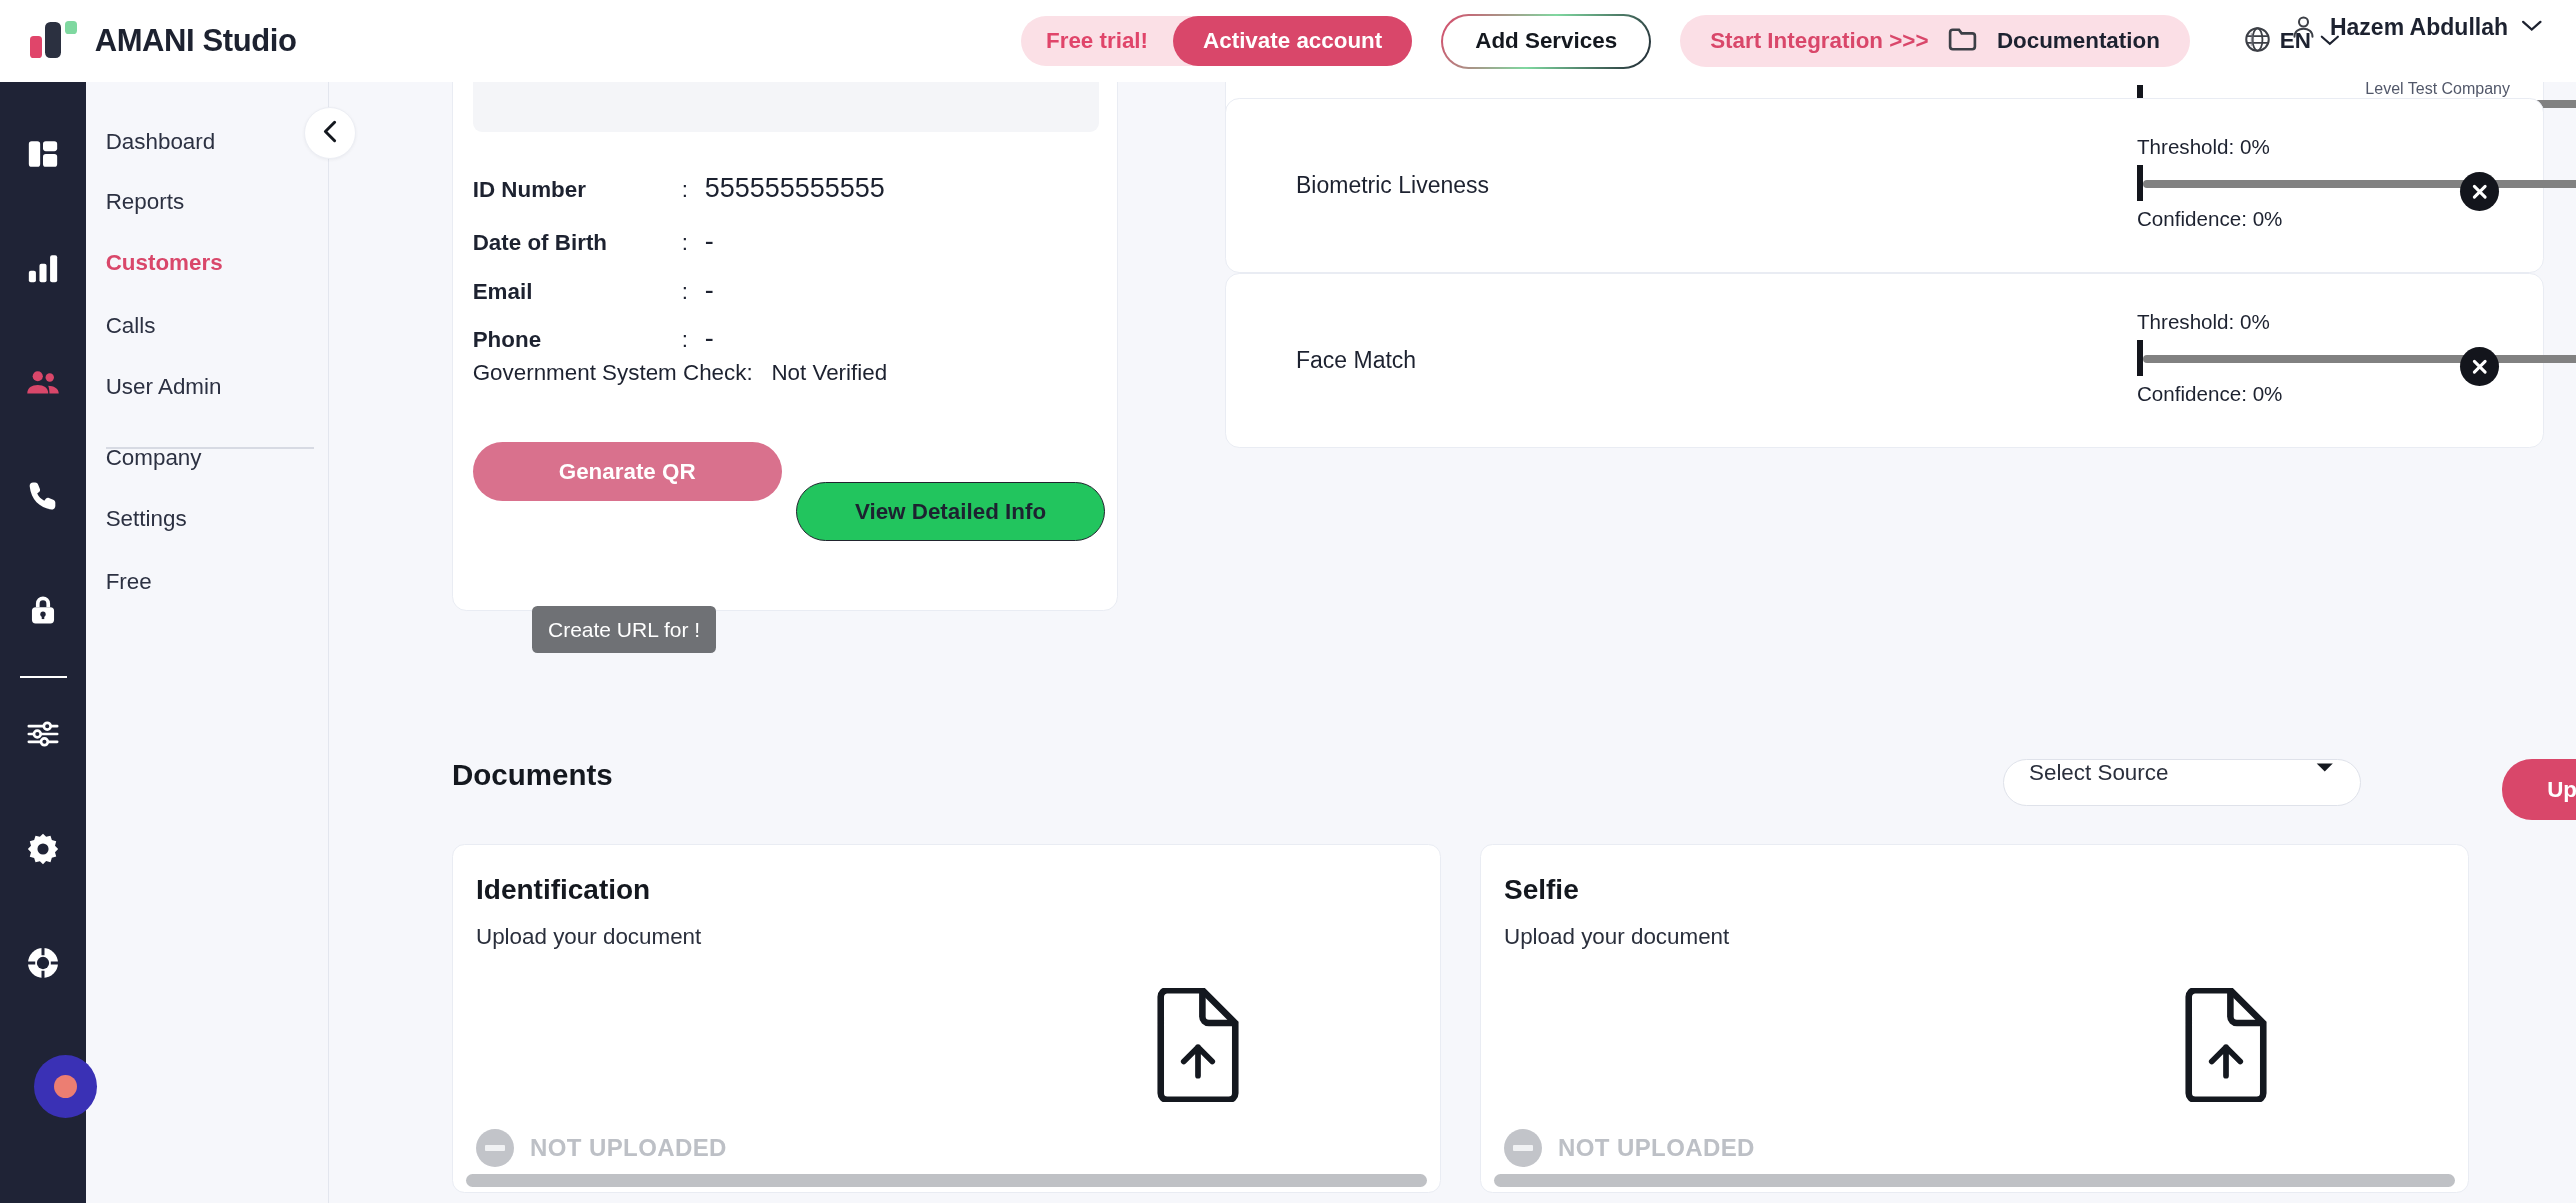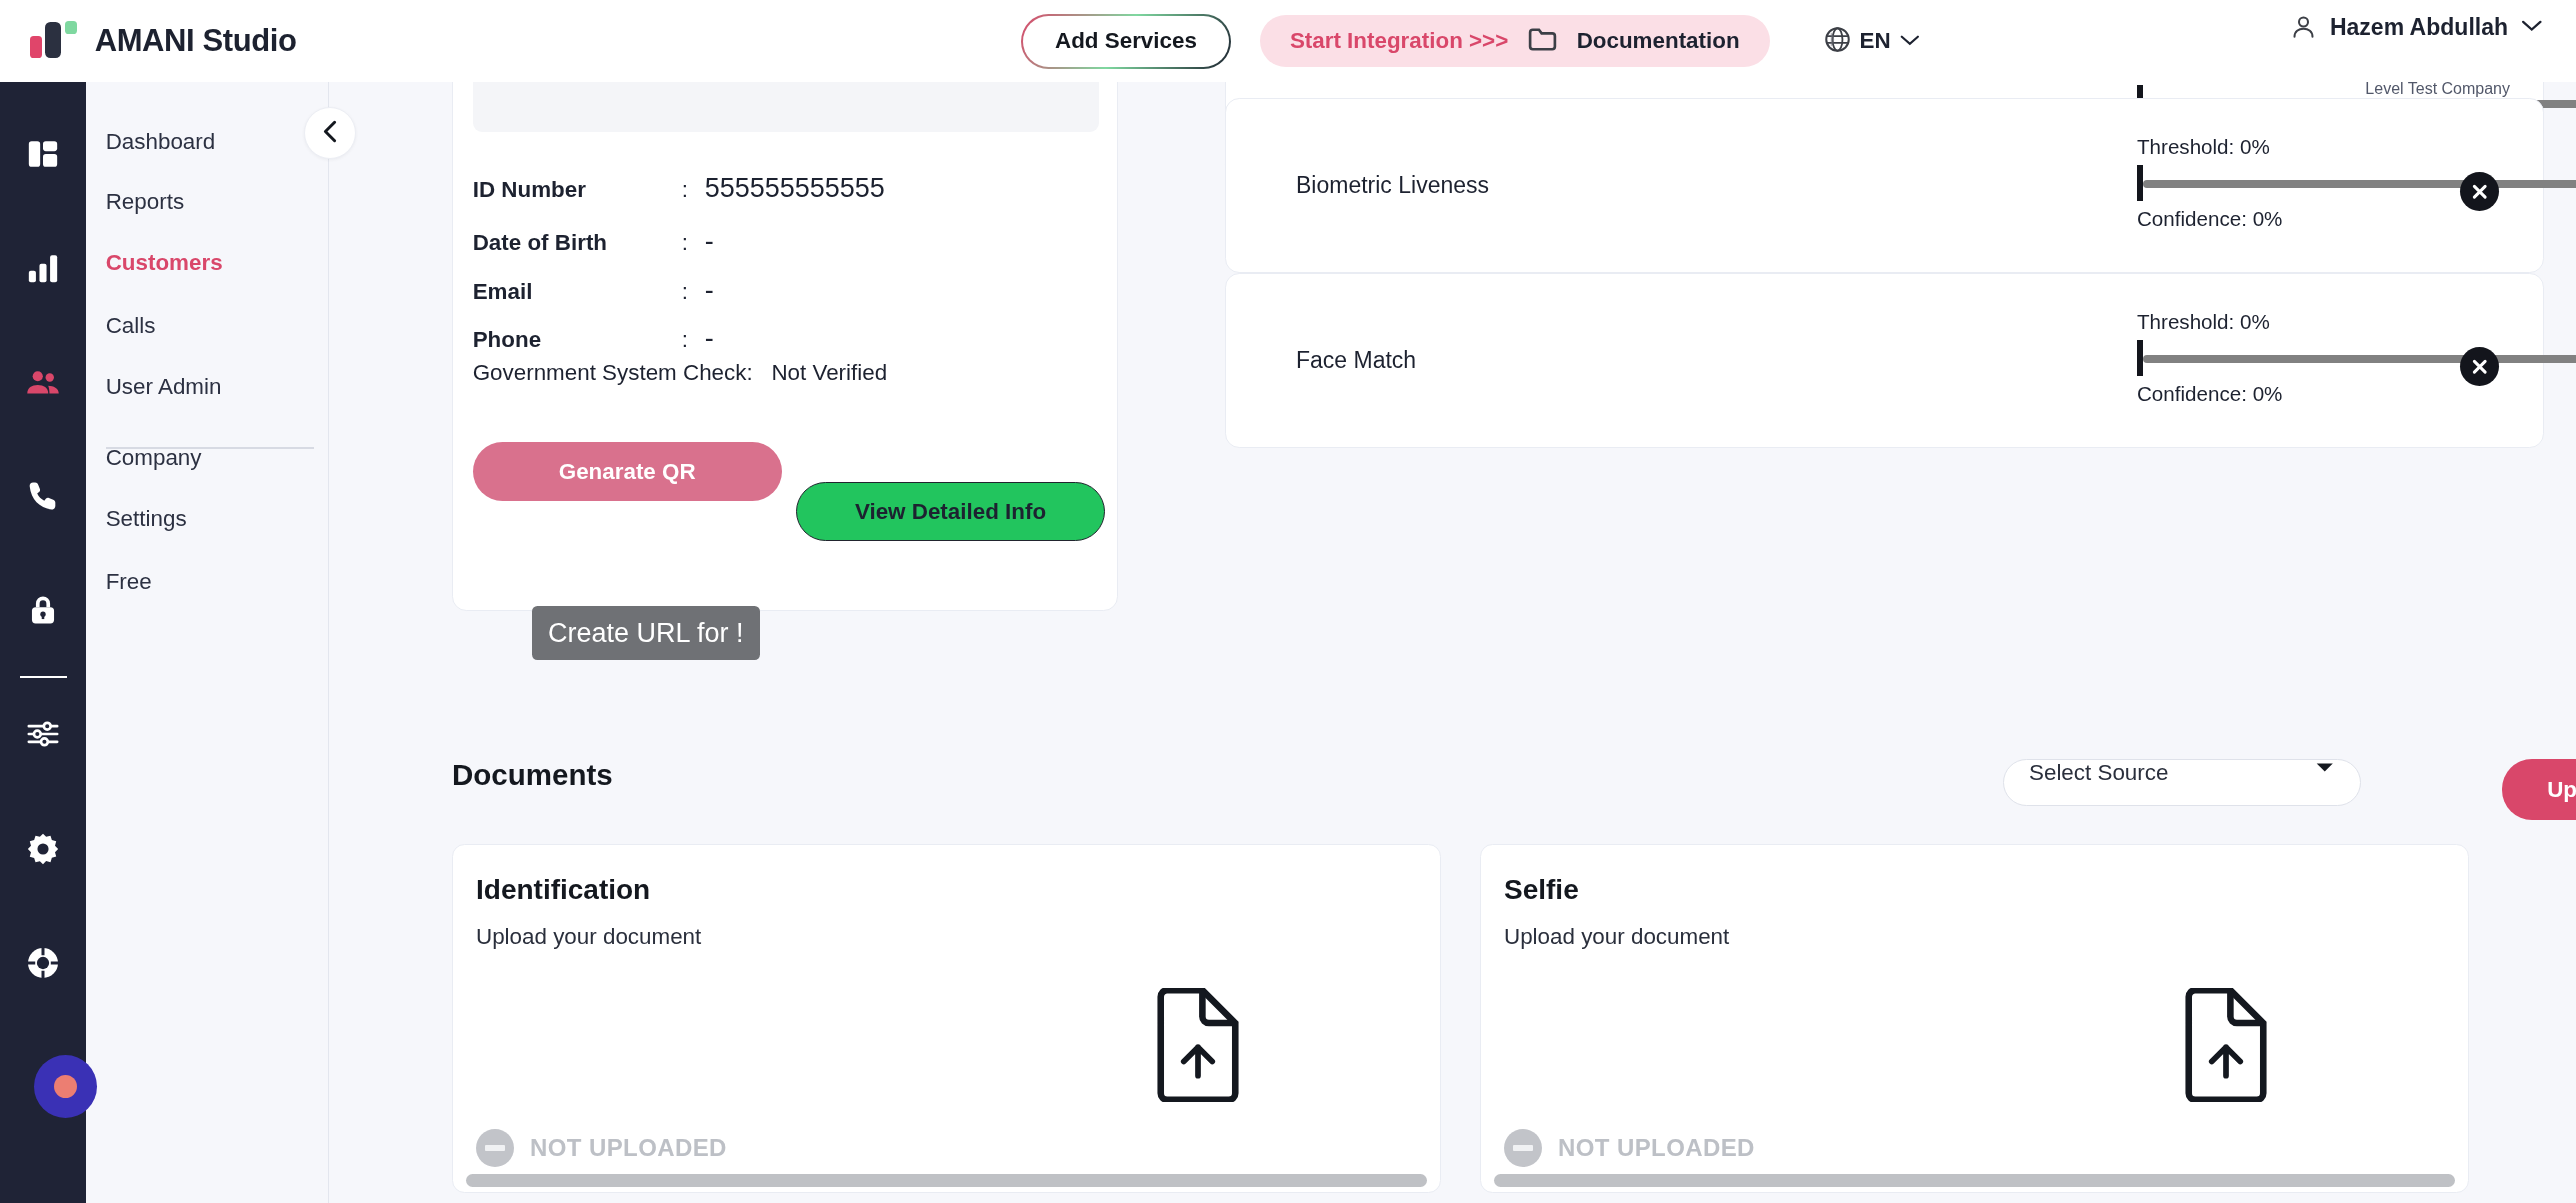--- a/index.html
+++ b/index.html
@@ -124,21 +124,21 @@
     background: #d9718d; color: #fff; border: none; border-radius: 30px;
     font-size: 22.4px; font-weight: 700; cursor: pointer; font-family: inherit;
   }
   .btn-detail {
     position: absolute; left: 343px; top: 441px; width: 309px; height: 59px;
     background: #22c55e; color: #1d2230; border: 1.8px solid #21242e; border-radius: 30px;
     font-size: 22.4px; font-weight: 700; cursor: pointer; font-family: inherit; margin-top: 40px;
   }
   .tooltip {
     position: absolute; left: 201px; top: 524px; background: #6f7175; color: #fff;
-    font-size: 27px; padding: 11.6px 16px; border-radius: 5.4px; white-space: nowrap; z-index: 20;
+    font-size: 21px; padding: 11.6px 16px; border-radius: 5.4px; white-space: nowrap; z-index: 20;
   }
 
   
   .check-card {
     position: absolute; background: #fff; border: 1.8px solid #e9ecf3; border-radius: 14.3px;
     left: 894px; width: 1319px;
   }
   .check-name { position: absolute; left: 70px; font-size: 23px; color: #1d2230; white-space: nowrap; }
   .check-meter { position: absolute; left: 911px; width: 644px; }
   .meter-label { font-size: 20.6px; color: #1d2230; white-space: nowrap; }
@@ -196,20 +196,24 @@
     <div class="brand">
       <div class="logo-mark">
         <div class="logo-bar-pink"></div>
         <div class="logo-bar-dark"></div>
         <div class="logo-sq-green"></div>
       </div>
       <div class="brand-name">AMANI Studio</div>
     </div>
 
     <div class="topnav-center">
+      <div class="trial-pill">
+        <span class="trial-text">Free trial!</span>
+        <button class="activate-btn">Activate account</button>
+      </div>
 
       <button class="add-services-btn">Add Services</button>
 
       <div class="integration-pill">
         <span class="integration-text">Start Integration &gt;&gt;&gt;</span>
         <span>
           <svg width="29" height="23" viewBox="0 0 32 26">
             <path d="M2 5a3 3 0 0 1 3-3h7l3 4h12a3 3 0 0 1 3 3v12a3 3 0 0 1-3 3H5a3 3 0 0 1-3-3z" fill="none" stroke="#3c3f46" stroke-width="3"></path>
           </svg>
         </span>

